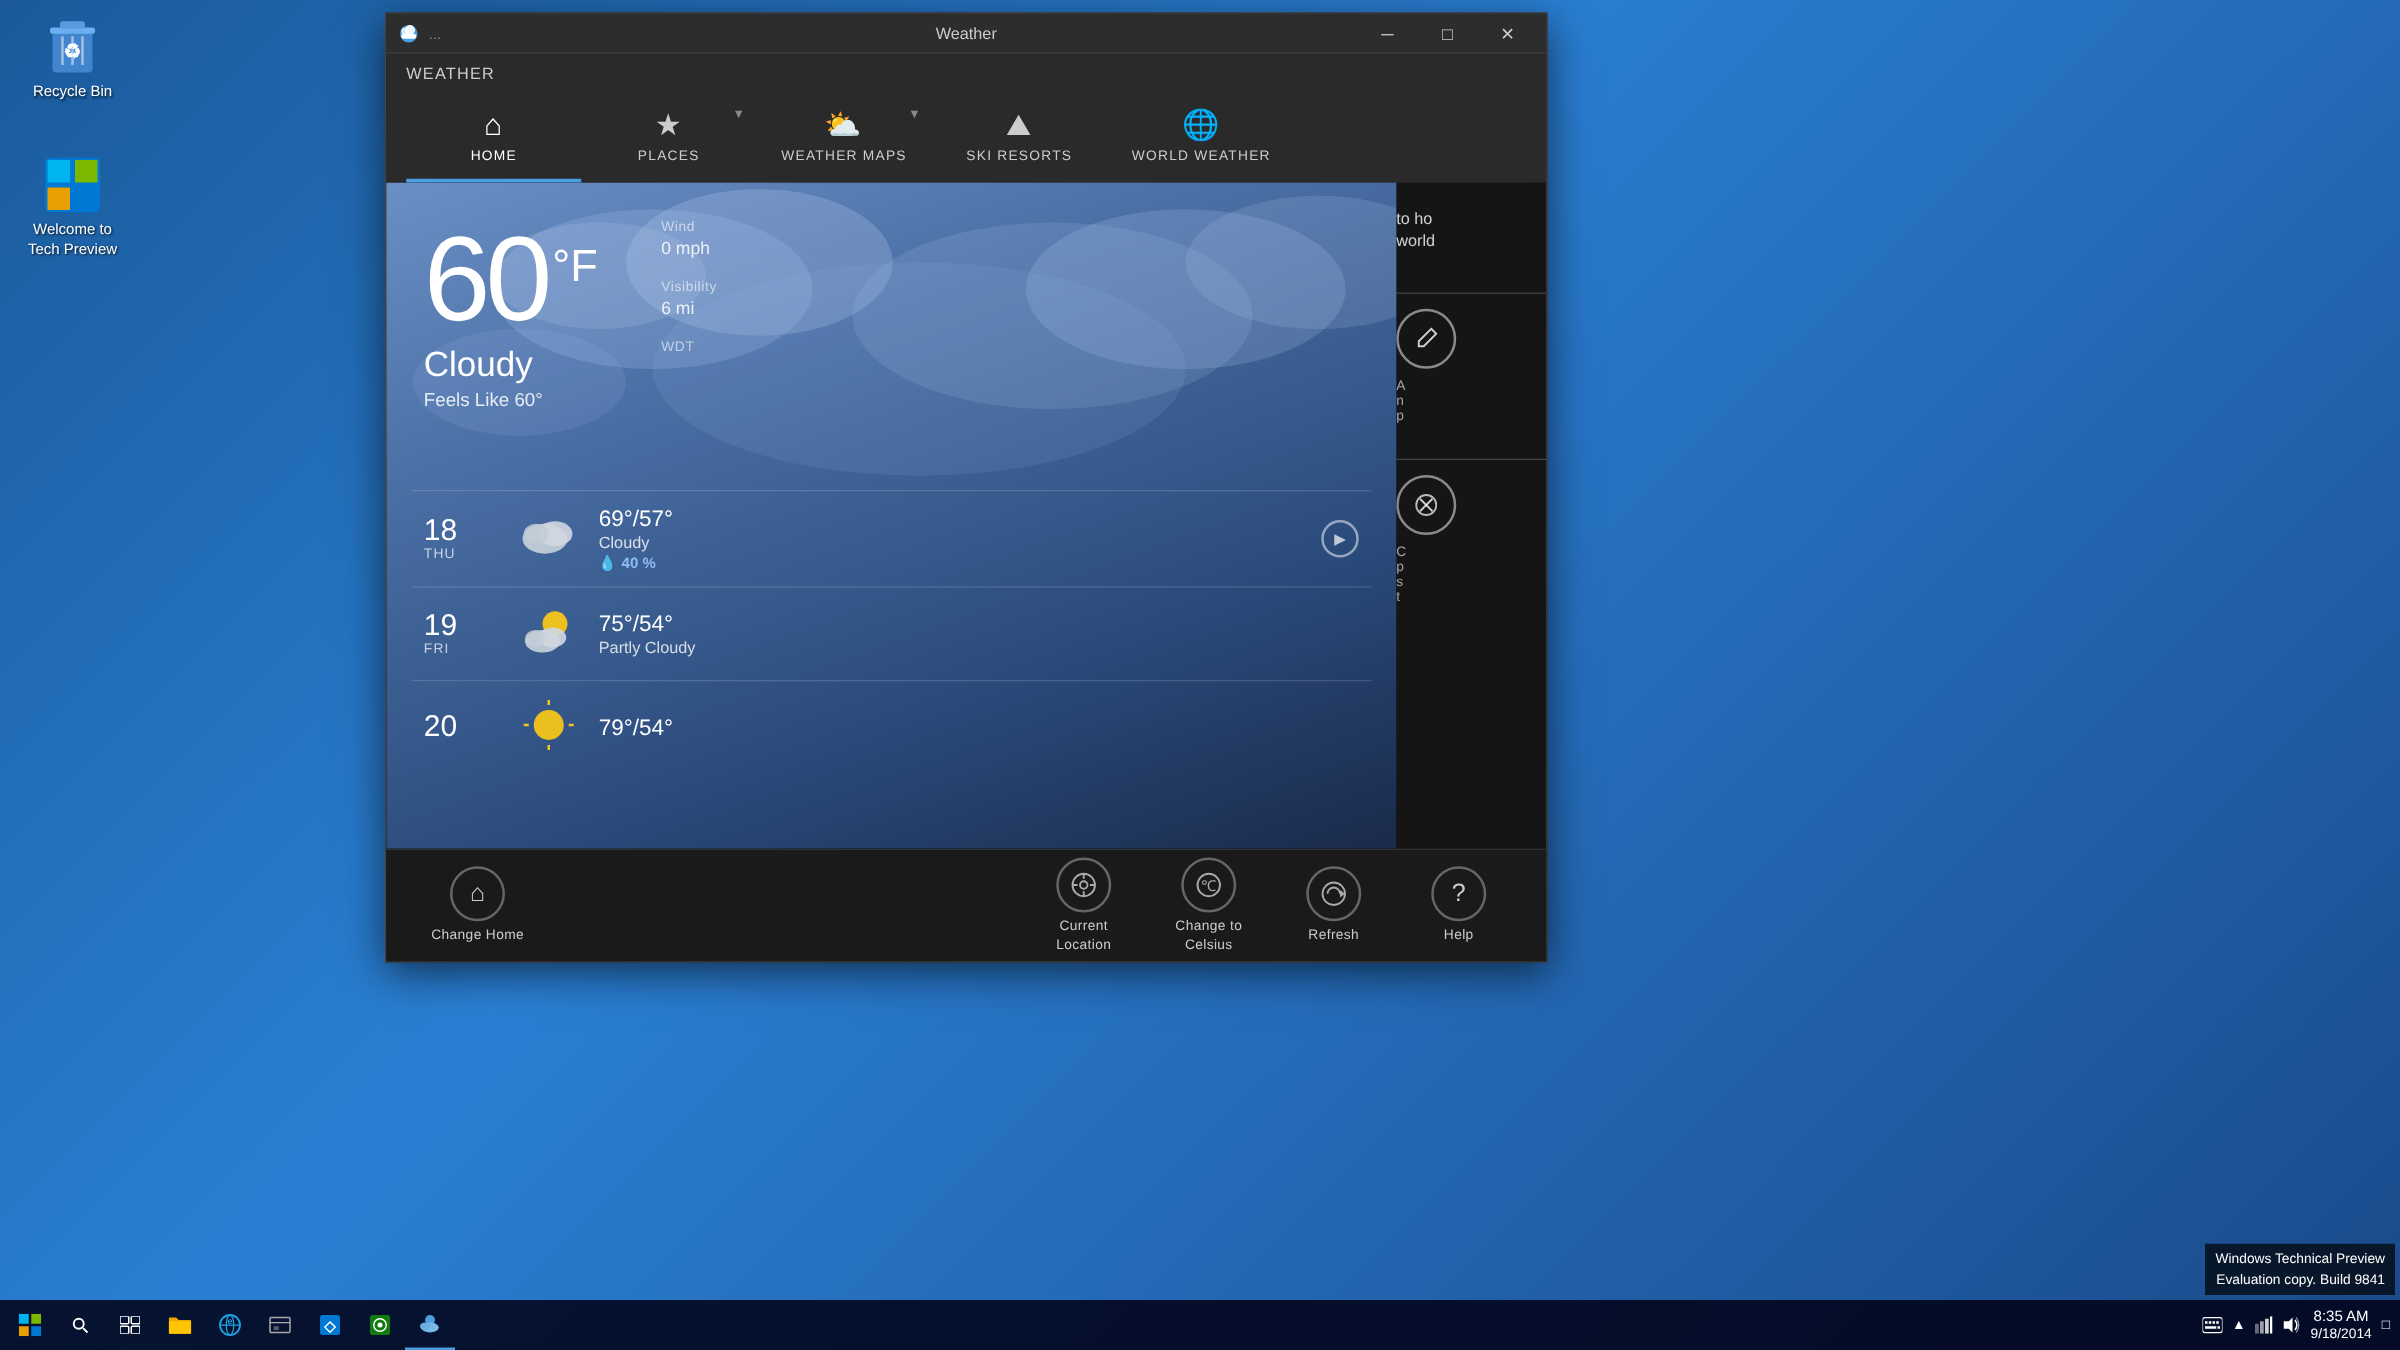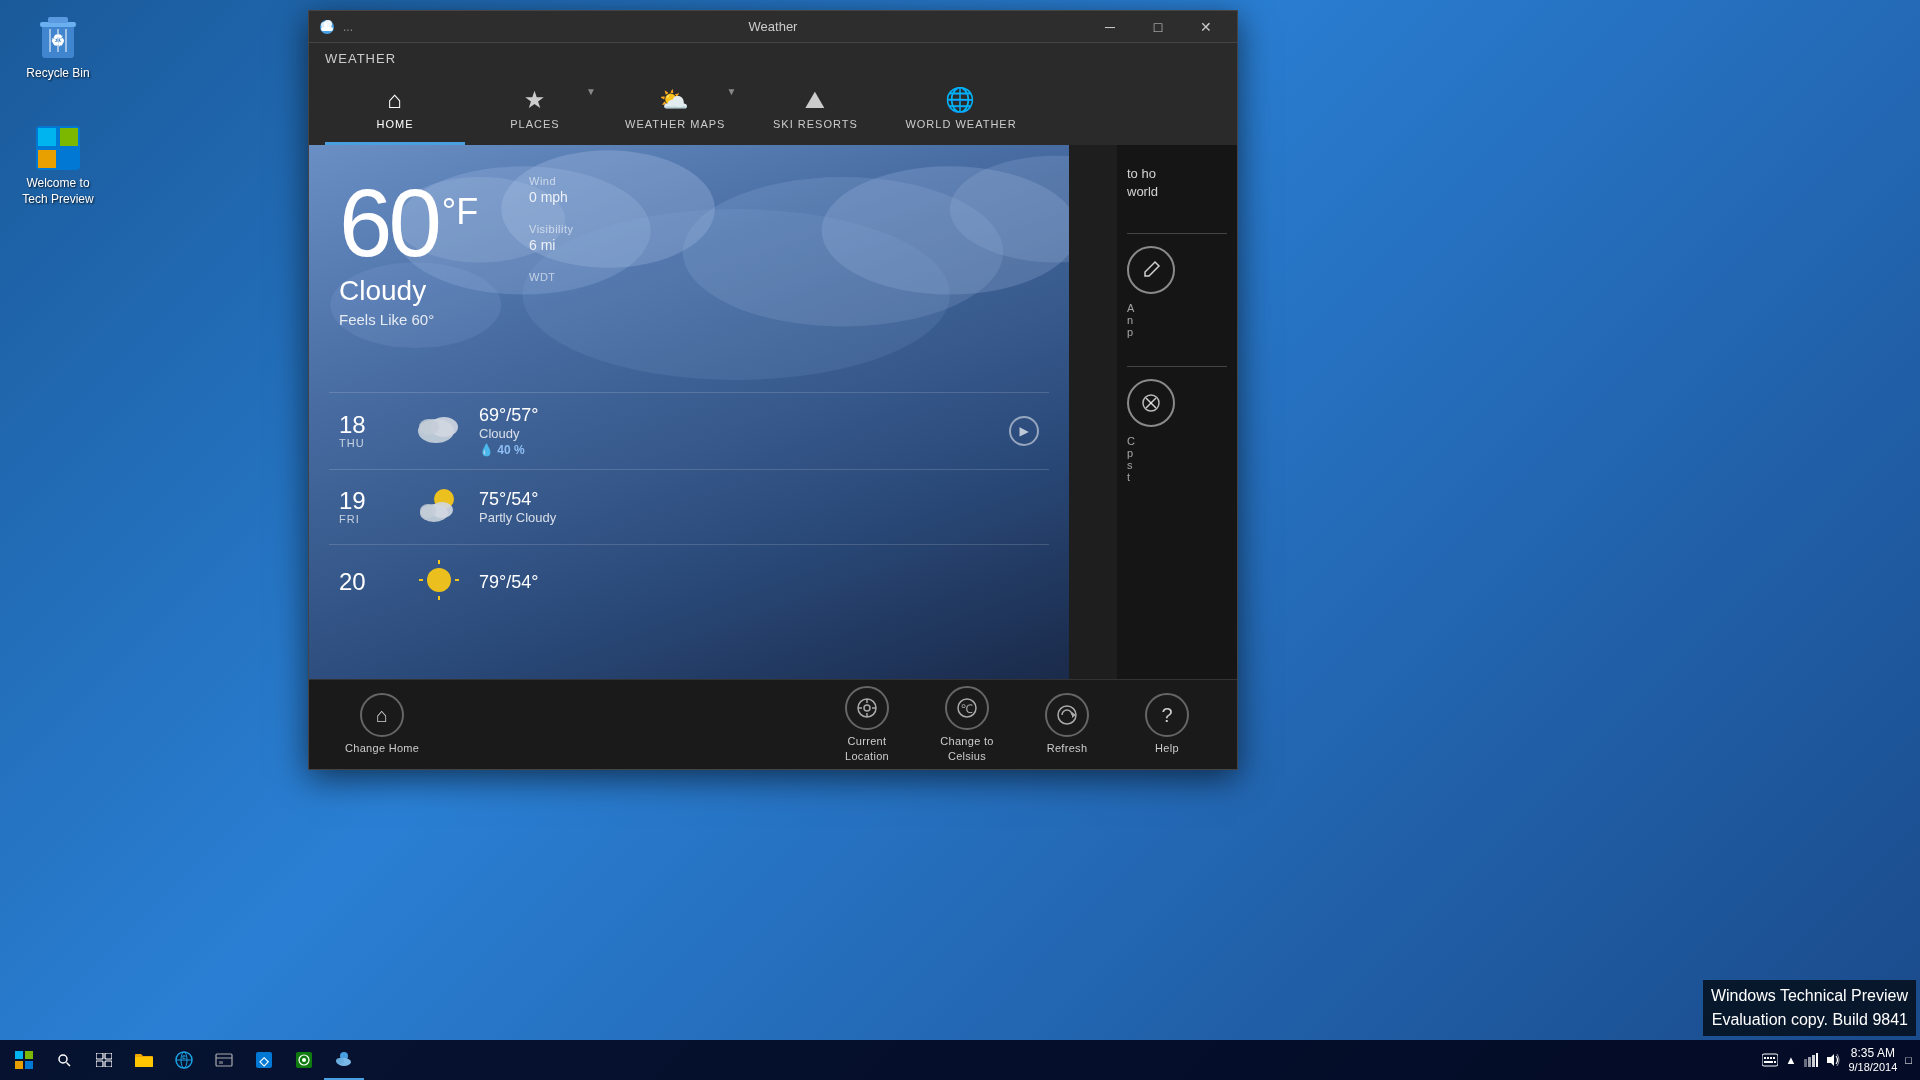--- a/index.html
+++ b/index.html
@@ -164,21 +164,20 @@
       font-size: 10px;
       color: #888;
     }
 
     
     .main-content {
       flex: 1;
       display: flex;
       overflow: hidden;
       position: relative;
-      gap: 48px;
     }
 
     
     .weather-main {
       flex: 1;
       position: relative;
       overflow: hidden;
       background: linear-gradient(180deg, #4a6fa5 0%, #3a5a8a 20%, #1a2a4a 60%, #0a1a2a 100%);
     }
     .weather-bg {
@@ -309,21 +308,21 @@
       cursor: pointer;
       color: rgba(255,255,255,0.7);
     }
 
     
     .side-panel {
       width: 120px;
       background: rgba(20,20,20,0.9);
       display: flex;
       flex-direction: column;
-      padding: 20px 10px;
+      padding: 20px 0;
       color: white;
       flex-shrink: 0;
     }
     .side-text {
       font-size: 13px;
       font-weight: 300;
       color: rgba(255,255,255,0.8);
       line-height: 1.4;
       margin-bottom: 20px;
     }
@@ -447,21 +446,21 @@
       color: white;
     }
     .tray-time { font-size: 12px; line-height: 1.2; text-align: center; }
     .tray-date { font-size: 11px; line-height: 1.2; text-align: center; }
     .system-notice {
       position: absolute;
       bottom: 44px;
       right: 4px;
       background: rgba(0,0,0,0.7);
       color: white;
-      font-size: 16px;
+      font-size: 11px;
       padding: 4px 8px;
       text-align: right;
       line-height: 1.5;
     }
 
     
     .clouds-bg {
       position: absolute;
       top: 0; left: 0; right: 0;
       height: 60%;

